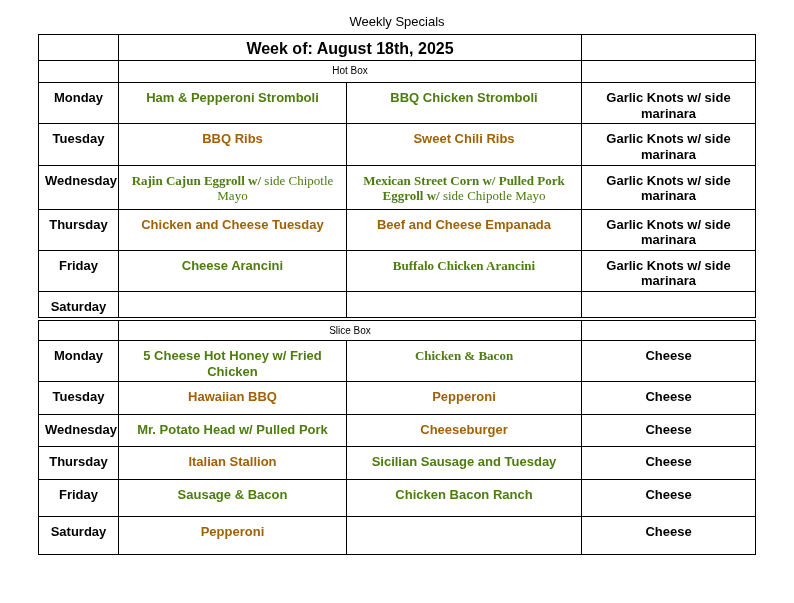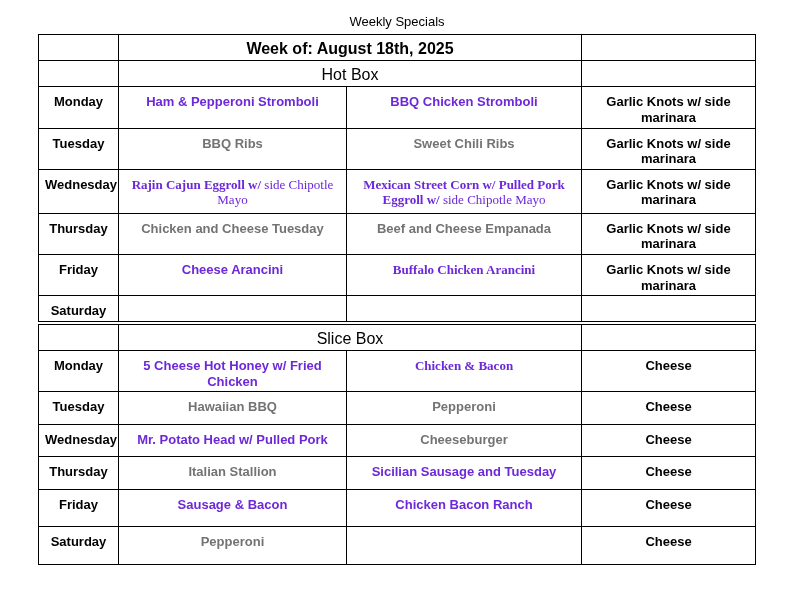--- a/index.html
+++ b/index.html
@@ -38,26 +38,26 @@
     padding-left: 9px;
     font-weight: bold;
     font-size: 12px;
   }
   tr.week-row td {
     font-size: 16px;
     font-weight: bold;
     padding-top: 4px;
   }
   tr.sec-row td, tr.sub-row td {
-    font-size: 16px;
+    font-size: 10px;
     padding-top: 4px;
   }
   tr.thick td { border-top: 4px double #000; }
-  .red   { color: #6d28d9; }
-  .green { color: #737373; }
+  .red   { color: #4d7c0f; }
+  .green { color: #a16207; }
   .b     { font-weight: bold; }
   .serif { font-family: "Liberation Serif", serif; font-size: 14px; }
   .serif .b, .serif.b { font-weight: bold; }
   .big   { font-size: 16px; }
 </style>
 </head>
 <body>
 
 <div class="page">
   <div class="title">Weekly Specials</div>

